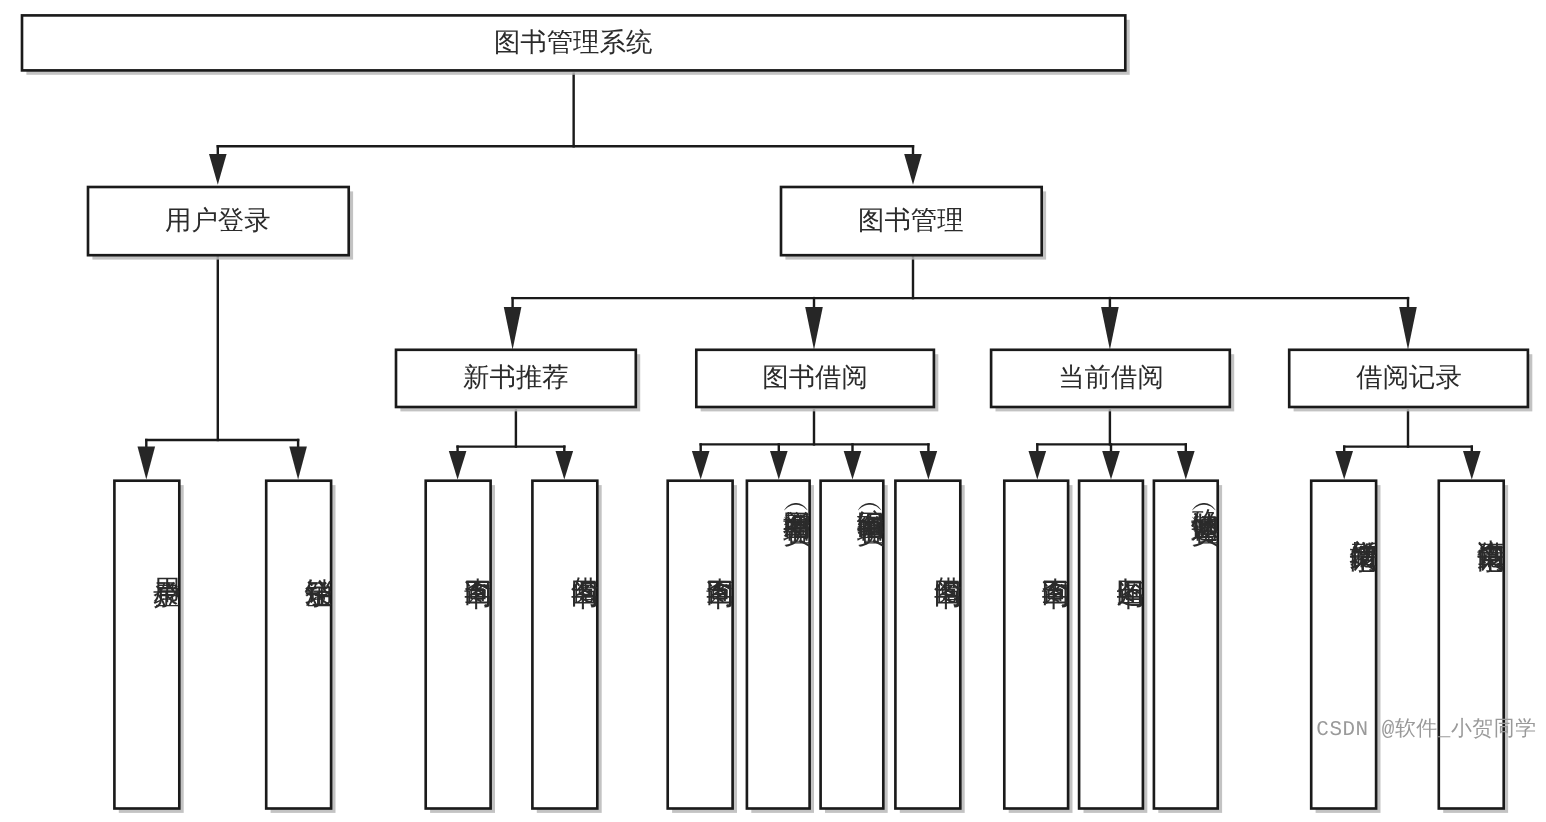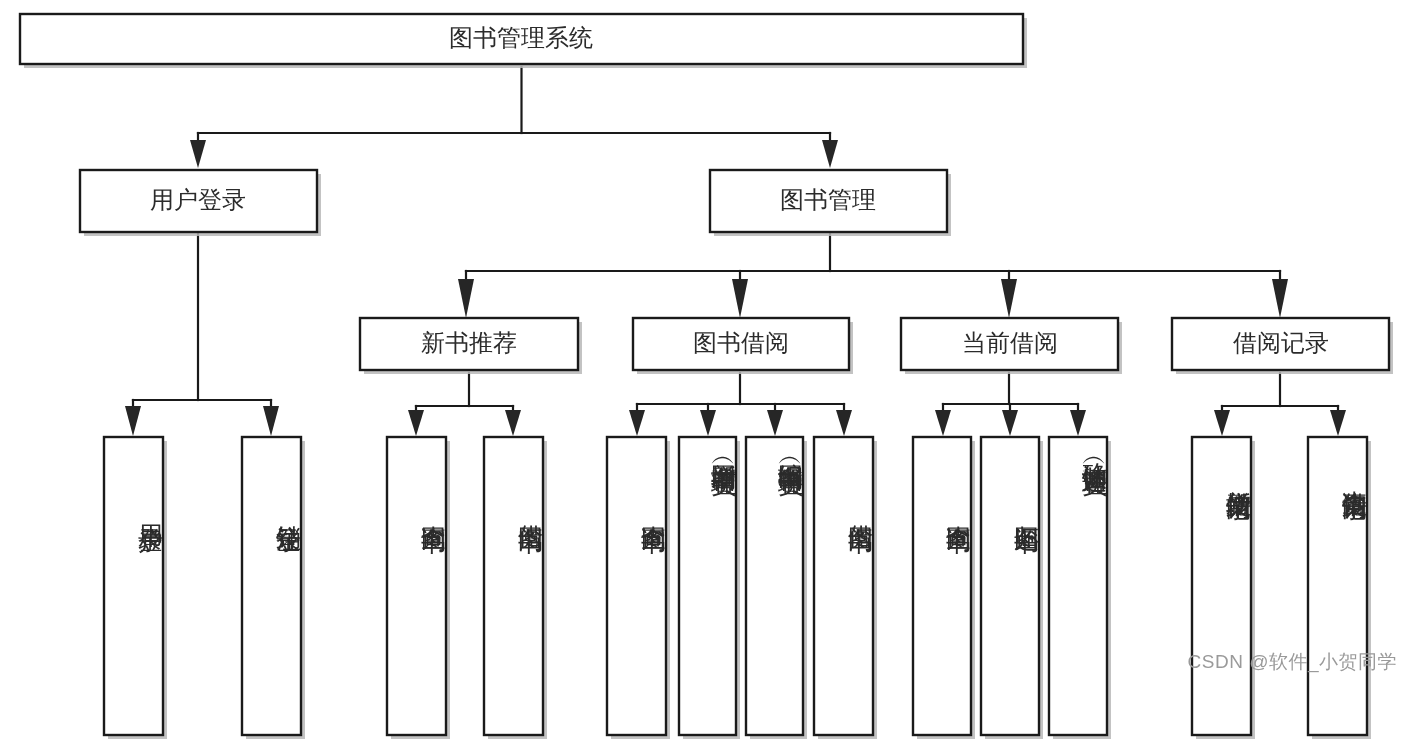--- a/index.html
+++ b/index.html
@@ -63,21 +63,21 @@
     letter-spacing: 1.5px;
     color: #2b2b2b;
     white-space: nowrap;
     text-align: start;
     pointer-events: none;
   }
   .watermark {
     position: absolute;
     right: 8px;
     bottom: 6px;
-    font-family: Liberation Sans, sans-serif;
+    font-family: Liberation Mono, monospace;
     font-size: 19px;
     color: #9a9a9a;
     letter-spacing: 0.5px;
     white-space: nowrap;
   }
 </style>
 </head>
 <body>
 
 <div id="diagram-root">

